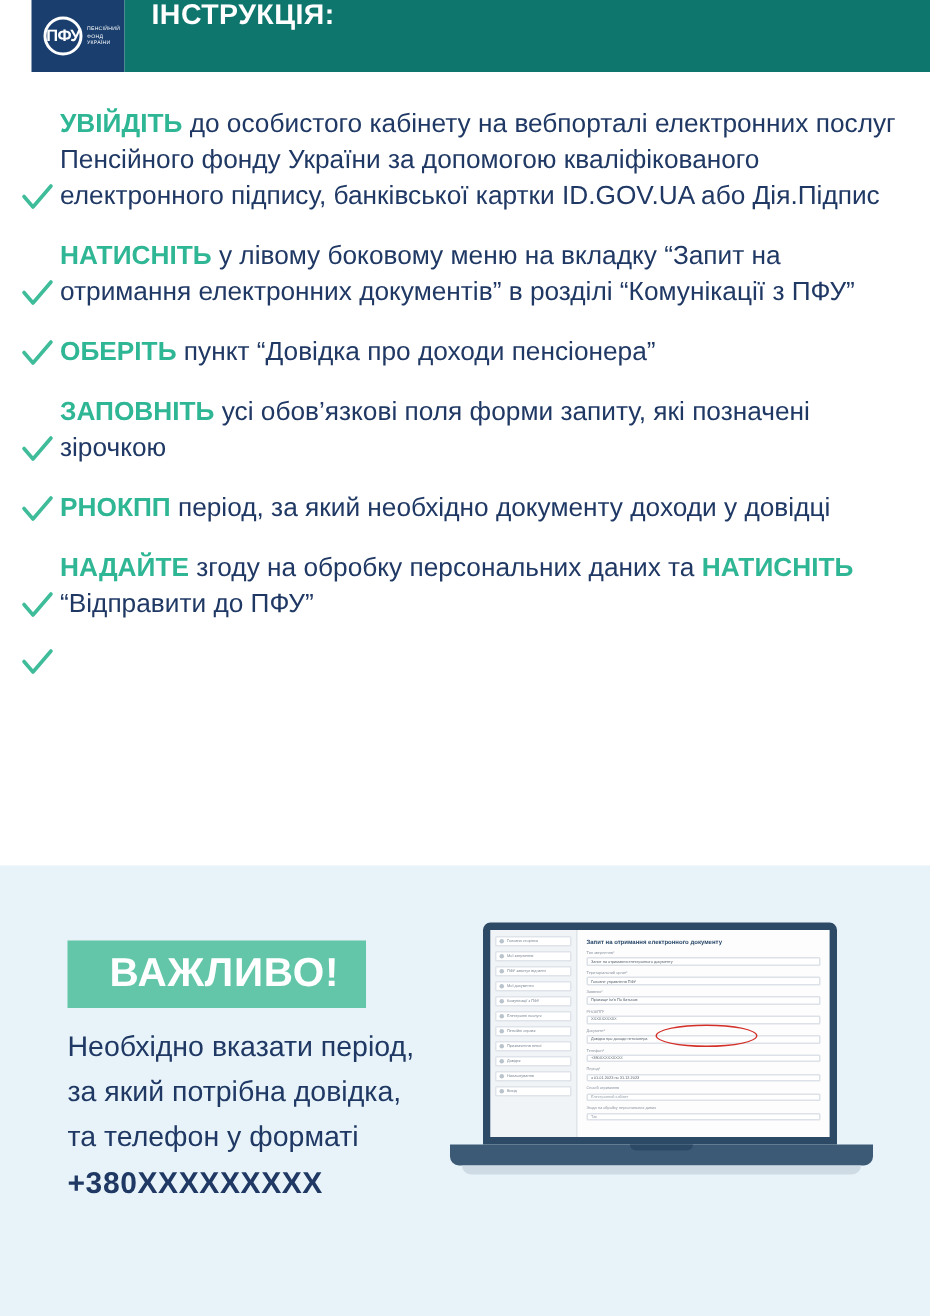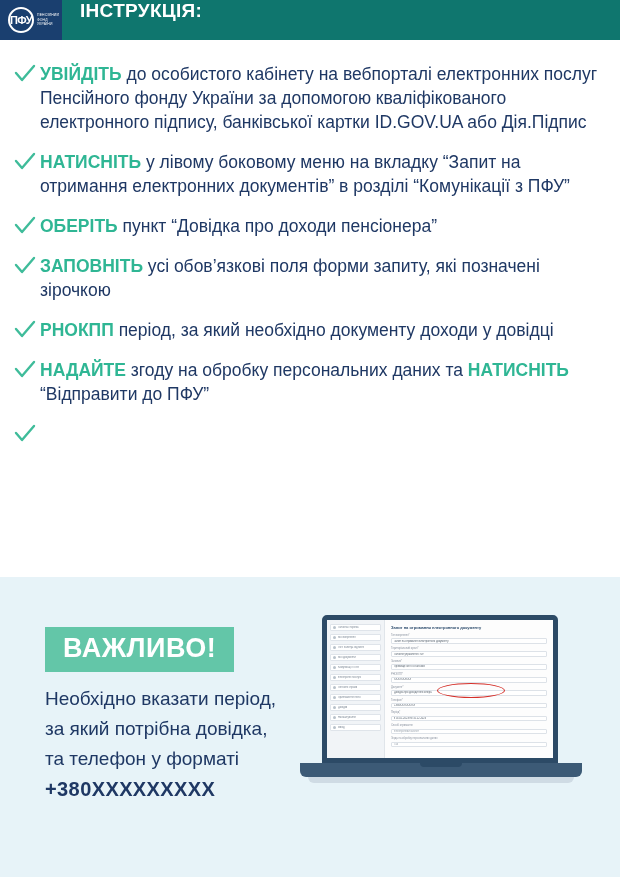--- a/index.html
+++ b/index.html
@@ -12,24 +12,25 @@
     background: #ffffff;
     font-family: "Liberation Sans", sans-serif;
     color: #1f3864;
     overflow: hidden;
     position: relative;
   }
 
   
   .header {
     position: relative;
-    height: 40px;
+    height: 48px;
     background: #ffffff;
     display: flex;
     align-items: stretch;
+    padding-left: 21px;
   }
   .logo-box {
     width: 62px;
     min-width: 62px;
     background: #1a3f6f;
     display: flex;
     align-items: center;
     justify-content: flex-start;
     padding-left: 8px;
     box-sizing: border-box;
@@ -81,21 +82,21 @@
     letter-spacing: 0.2px;
     padding-top: 2px;
   }
 
   
   .steps {
     padding: 22px 18px 10px 14px;
   }
   .step {
     display: flex;
-    align-items: flex-start;
+    align-items: flex-end;
     margin-bottom: 16px;
   }
   .check-icon {
     min-width: 26px;
     width: 26px;
     padding-top: 2px;
     color: #3fbc9a;
   }
   .check-icon svg { display: block; }
   .step-text {
@@ -124,21 +125,21 @@
     width: 300px;
     padding: 50px 0 0 45px;
     box-sizing: border-box;
   }
   .important-badge {
     display: inline-block;
     background: #63c6a8;
     color: #ffffff;
     font-size: 27px;
     font-weight: bold;
-    padding: 6px 18px 8px 18px;
+    padding: 6px 18px 8px 28px;
     letter-spacing: 0.5px;
   }
   .bottom-note {
     margin-top: 12px;
     font-size: 19px;
     line-height: 30px;
     color: #1f3864;
   }
   .phone {
     font-weight: bold;

